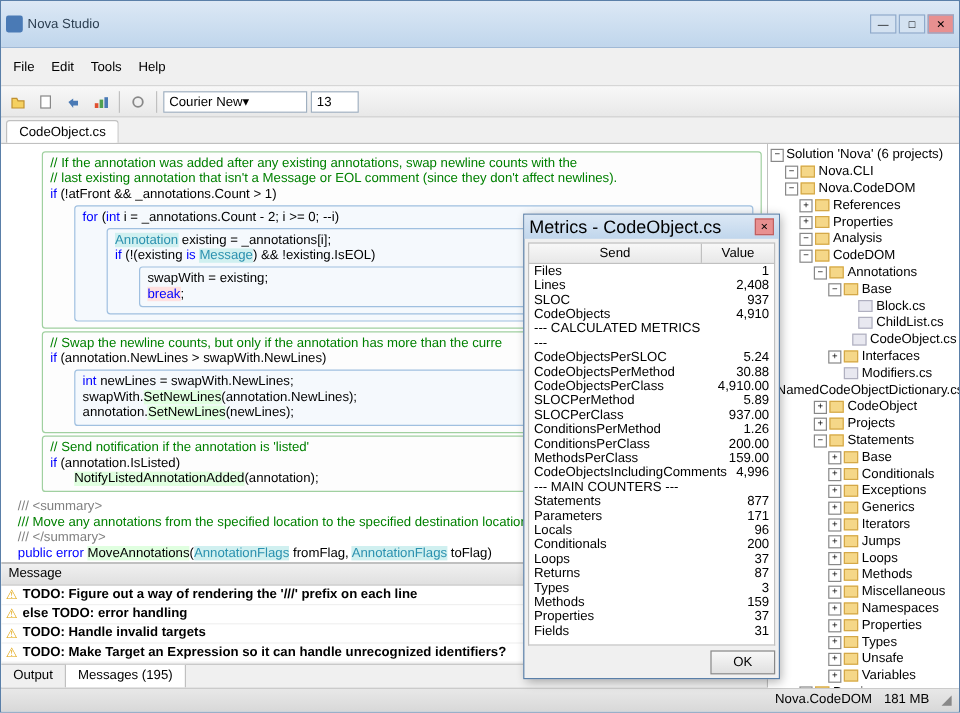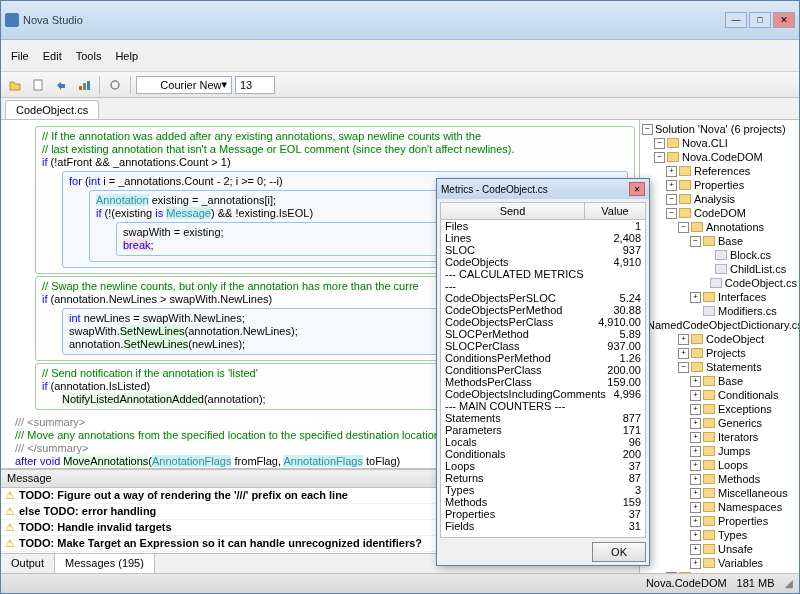--- a/index.html
+++ b/index.html
@@ -9,21 +9,21 @@
 .titlebar-icon { width: 14px; height: 14px; background: #4a7ab5; border-radius: 2px; margin-right: 4px; }
 .titlebar-text { flex: 1; color: #2c3e50; }
 .win-btns { display: flex; gap: 2px; }
 .win-btn { width: 22px; height: 16px; background: #d4e2f1; border: 1px solid #8faacb; display: flex; align-items: center; justify-content: center; font-size: 9px; cursor: pointer; }
 .win-btn.close { background: #e89090; }
 .menubar { height: 32px; background: #f0f0f0; display: flex; align-items: center; padding: 0 4px; gap: 2px; border-bottom: 1px solid #d0d0d0; }
 .menu-item { padding: 2px 6px; cursor: pointer; }
 .toolbar { height: 26px; background: linear-gradient(#f8f8f8,#e8e8e8); display: flex; align-items: center; padding: 0 4px; gap: 3px; border-bottom: 1px solid #c0c0c0; }
 .tb-btn { width: 20px; height: 20px; display: flex; align-items: center; justify-content: center; cursor: pointer; border-radius: 2px; }
 .tb-sep { width: 1px; height: 18px; background: #c0c0c0; margin: 0 2px; }
-.font-select { width: 96px; height: 18px; border: 1px solid #a0b0c0; background: #fff; padding: 0 4px; display: flex; align-items: center; justify-content: flex-end; }
+.font-select { width: 120px; height: 18px; border: 1px solid #a0b0c0; background: #fff; padding: 0 4px; display: flex; align-items: center; justify-content: flex-start; }
 .size-select { width: 40px; height: 18px; border: 1px solid #a0b0c0; background: #fff; padding: 0 4px; display: flex; align-items: center; }
 .tab-strip { height: 22px; background: #f0f0f0; display: flex; align-items: flex-end; padding: 0 4px; border-bottom: 1px solid #c0c0c0; }
 .tab { padding: 3px 10px; background: #fff; border: 1px solid #c0c0c0; border-bottom: none; border-radius: 3px 3px 0 0; cursor: pointer; }
 .main-area { flex: 1; display: flex; overflow: hidden; }
 .editor-container { flex: 1; display: flex; flex-direction: column; overflow: hidden; }
 .code-editor { flex: 1; background: #fff; overflow: auto; padding: 4px; font-family: 'Courier New', monospace; font-size: 10px; line-height: 13px; position: relative; }
 .code-block { border: 1px solid #b8d8b8; border-radius: 3px; padding: 3px 6px; margin: 2px 0; background: #fdfdfd; }
 .code-block.green { border-color: #a0d0a0; }
 .code-block.blue { border-color: #a0c0e0; background: #f5f9fd; }
 .code-block.inner { margin-left: 20px; }
@@ -48,21 +48,21 @@
 .status-right { margin-left: auto; display: flex; gap: 10px; }
 .sidebar { width: 160px; background: #fff; border-left: 1px solid #c0c0c0; overflow: auto; padding: 2px; }
 .tree-item { display: flex; align-items: center; padding: 1px 0; cursor: pointer; white-space: nowrap; }
 .tree-toggle { width: 11px; height: 11px; border: 1px solid #888; display: inline-flex; align-items: center; justify-content: center; font-size: 8px; margin-right: 2px; background: #fff; line-height: 1; }
 .tree-icon { width: 12px; height: 10px; display: inline-block; margin-right: 3px; }
 .tree-folder { background: #f5d788; border: 1px solid #d4a848; }
 .tree-file { background: #e8e8f0; border: 1px solid #b0b0c0; }
 .ind { display: inline-block; }
 .metrics-dialog { position: absolute; left: 436px; top: 178px; width: 214px; height: 388px; background: #f0f0f0; border: 1px solid #5a7fa8; box-shadow: 2px 2px 8px rgba(0,0,0,0.3); display: flex; flex-direction: column; z-index: 100; }
 .dlg-title { height: 20px; background: linear-gradient(#dce8f5,#c0d6ec); display: flex; align-items: center; padding: 0 4px; }
-.dlg-title-text { flex: 1; font-size: 10px; }
+.dlg-title-text { flex: 1; font-size: 15px; }
 .dlg-close { width: 16px; height: 14px; background: #e89090; border: 1px solid #c06060; display: flex; align-items: center; justify-content: center; font-size: 8px; cursor: pointer; }
 .dlg-body { flex: 1; display: flex; flex-direction: column; padding: 3px; overflow: hidden; }
 .metrics-header { display: flex; background: linear-gradient(#f8f8f8,#e8e8e8); border: 1px solid #c0c0c0; height: 18px; }
 .mh-name { flex: 1; text-align: center; padding: 2px; border-right: 1px solid #c0c0c0; }
 .mh-value { width: 60px; text-align: center; padding: 2px; }
 .metrics-list { flex: 1; overflow: auto; background: #fff; border: 1px solid #c0c0c0; border-top: none; }
 .metric-row { display: flex; padding: 0 4px; line-height: 12px; font-size: 10px; }
 .metric-name { flex: 1; }
 .metric-value { width: 55px; text-align: right; }
 .dlg-btns { display: flex; justify-content: flex-end; padding: 4px 0 0 0; }
@@ -162,21 +162,21 @@
         </div>
         <div class="code-block green" style="margin-left:30px">
           <div class="comment">// Send notification if the annotation is 'listed'</div>
           <div><span class="keyword">if</span> (annotation.IsListed)</div>
           <div style="margin-left:20px"><span class="highlight-green">NotifyListedAnnotationAdded</span>(annotation);</div>
         </div>
         <div style="margin-left:10px; margin-top:6px">
           <div class="comment" style="color:#808080">/// &lt;summary&gt;</div>
           <div class="comment" style="color:#008000">/// Move any annotations from the specified location to the specified destination location.</div>
           <div class="comment" style="color:#808080">/// &lt;/summary&gt;</div>
-          <div><span class="keyword">after void</span> <span class="highlight-green">MoveAnnotations</span>(<span class="type highlight-cyan">AnnotationFlags</span> fromFlag, <span class="type highlight-cyan">AnnotationFlags</span> toFlag)</div>
+          <div><span class="keyword">public error</span> <span class="highlight-green">MoveAnnotations</span>(<span class="type highlight-cyan">AnnotationFlags</span> fromFlag, <span class="type highlight-cyan">AnnotationFlags</span> toFlag)</div>
         </div>
       </div>
 
       <div class="msg-panel">
         <div class="msg-header">
           <div class="msg-col-h" style="flex:1">Message</div>
         </div>
         <div class="msg-list" id="msg-list">
             <div class="msg-row">
               <span class="msg-icon">⚠</span>

